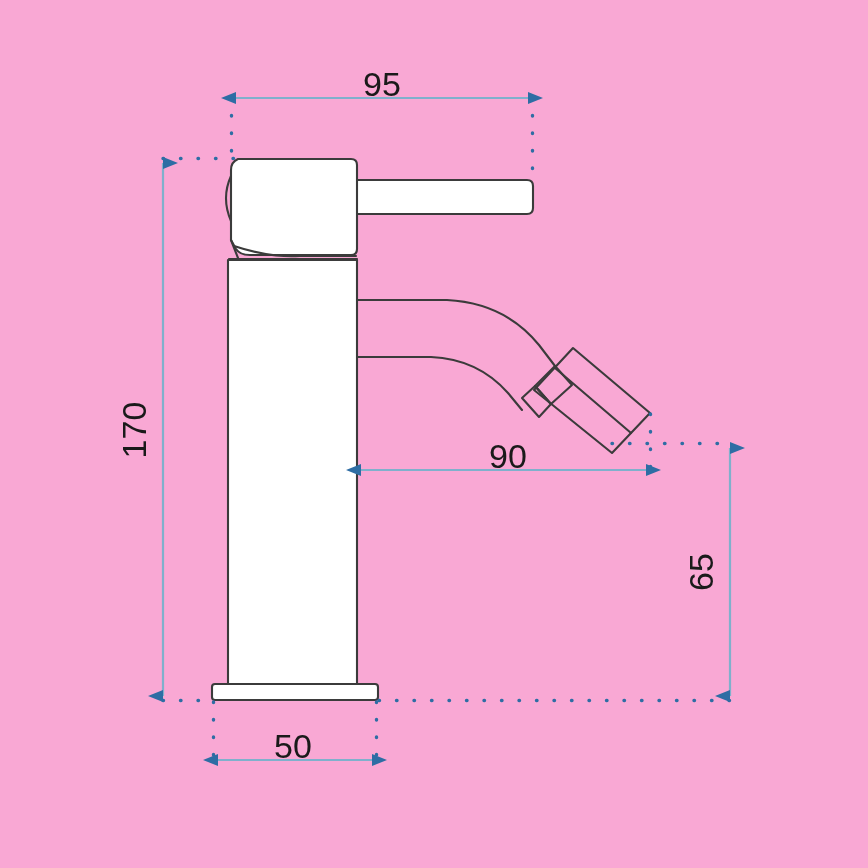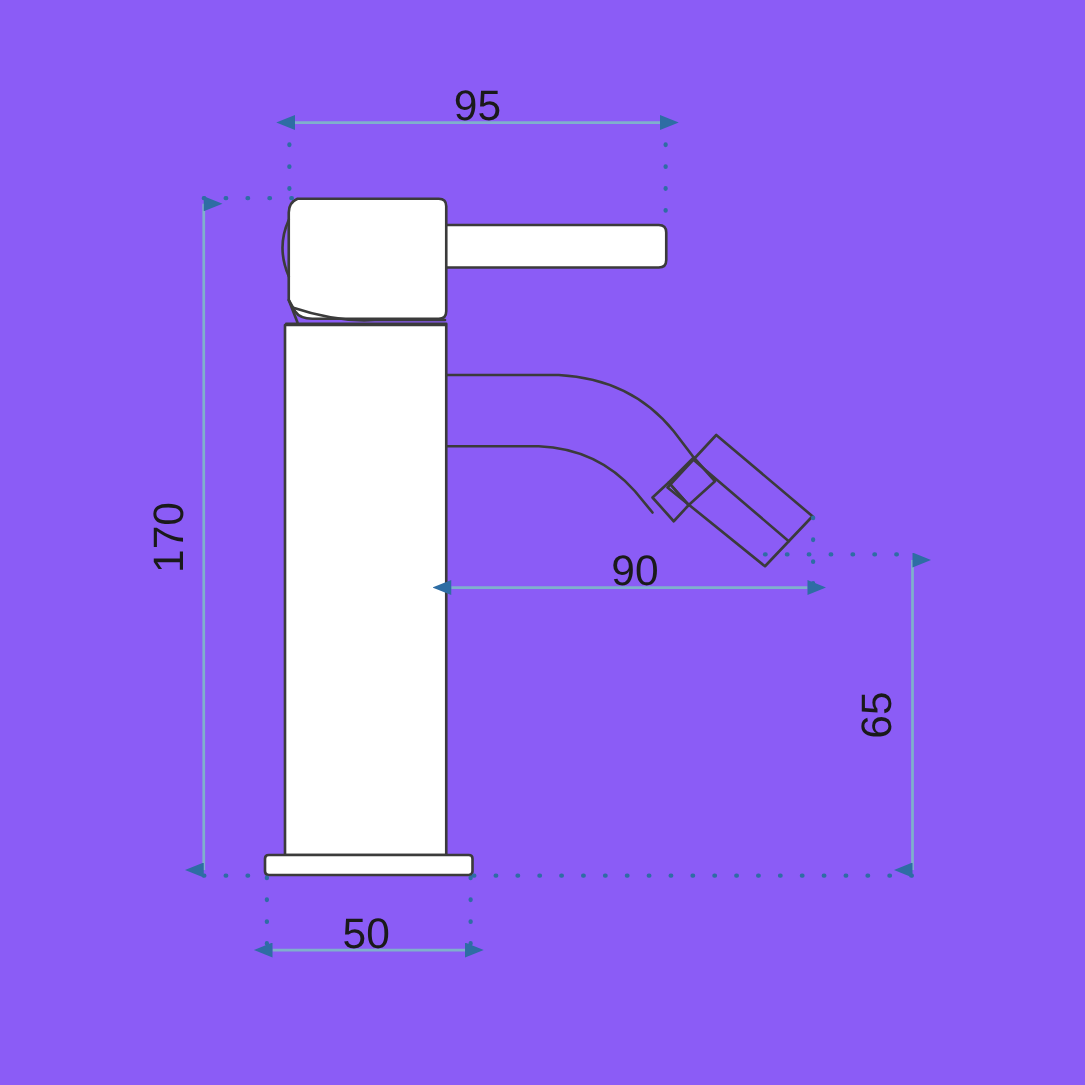--- a/index.html
+++ b/index.html
@@ -11,21 +11,21 @@
   body {
     width: 868px;
     height: 868px;
     font-family: "Liberation Sans", sans-serif;
     overflow: hidden;
   }
   #drawing-stage {
     position: relative;
     width: 868px;
     height: 868px;
-    background: #8b5cf6;
+    background: #f9a8d4;
   }
   #drawing-svg {
     position: absolute;
     top: 0;
     left: 0;
     width: 868px;
     height: 868px;
     display: block;
   }
   .dim-text {

